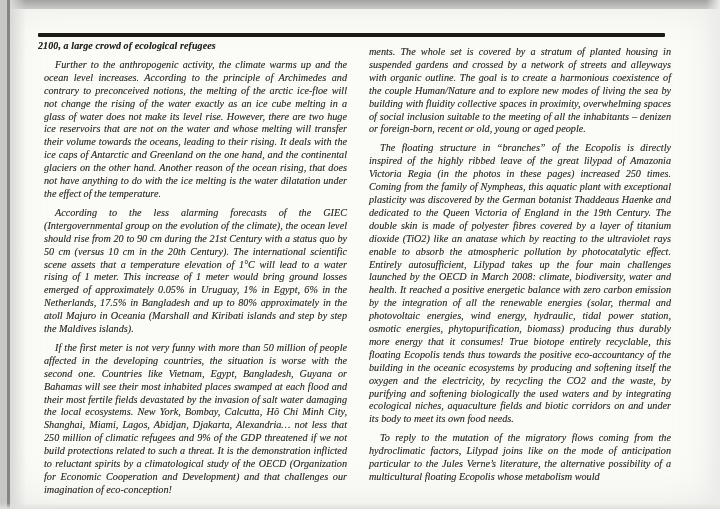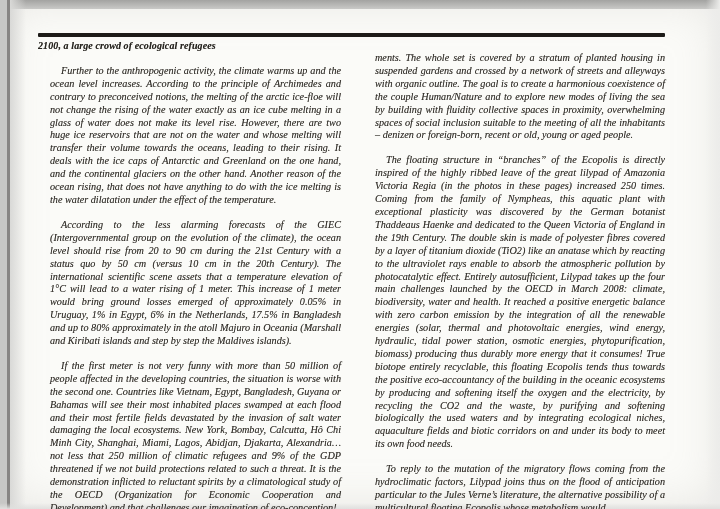--- a/index.html
+++ b/index.html
@@ -63,21 +63,21 @@
   .col-left  { left: 38px; }
   .col-right { left: 363px; width: 314px; }
   .article-heading {
     font-size: 10px;
     font-weight: bold;
     font-style: italic;
     margin: 0 0 1px 0;
     color: #26241f;
     letter-spacing: 0.1px;
   }
-  .col p { margin: 12px; }
+  .col p { margin: 6px; }
   .col p.indent { text-indent: 11px; font-style: italic; }
 </style>
 </head>
 <body>
 
 <div class="scan">
 
   <div class="edge-top"></div>
   <div class="edge-left-bg"></div>
   <div class="edge-left-line"></div>
@@ -90,16 +90,16 @@
   <div class="col col-left">
     <h1 class="article-heading">2100, a large crowd of ecological refugees</h1>
     <p class="indent">Further to the anthropogenic activity, the climate warms up and the ocean level increases. According to the principle of Archimedes and contrary to preconceived notions, the melting of the arctic ice-floe will not change the rising of the water exactly as an ice cube melting in a glass of water does not make its level rise. However, there are two huge ice reservoirs that are not on the water and whose melting will transfer their volume towards the oceans, leading to their rising. It deals with the ice caps of Antarctic and Greenland on the one hand, and the continental glaciers on the other hand. Another reason of the ocean rising, that does not have anything to do with the ice melting is the water dilatation under the effect of the temperature.</p>
     <p class="indent">According to the less alarming forecasts of the GIEC (Intergovernmental group on the evolution of the climate), the ocean level should rise from 20 to 90 cm during the 21st Century with a status quo by 50 cm (versus 10 cm in the 20th Century). The international scientific scene assets that a temperature elevation of 1°C will lead to a water rising of 1 meter. This increase of 1 meter would bring ground losses emerged of approximately 0.05% in Uruguay, 1% in Egypt, 6% in the Netherlands, 17.5% in Bangladesh and up to 80% approximately in the atoll Majuro in Oceania (Marshall and Kiribati islands and step by step the Maldives islands).</p>
     <p class="indent">If the first meter is not very funny with more than 50 million of people affected in the developing countries, the situation is worse with the second one. Countries like Vietnam, Egypt, Bangladesh, Guyana or Bahamas will see their most inhabited places swamped at each flood and their most fertile fields devastated by the invasion of salt water damaging the local ecosystems. New York, Bombay, Calcutta, Hô Chi Minh City, Shanghai, Miami, Lagos, Abidjan, Djakarta, Alexandria… not less that 250 million of climatic refugees and 9% of the GDP threatened if we not build protections related to such a threat. It is the demonstration inflicted to reluctant spirits by a climatological study of the OECD (Organization for Economic Cooperation and Development) and that challenges our imagination of eco-conception!</p>
   </div>
 
   <div class="col col-right">
     <p>ments. The whole set is covered by a stratum of planted housing in suspended gardens and crossed by a network of streets and alleyways with organic outline. The goal is to create a harmonious coexistence of the couple Human/Nature and to explore new modes of living the sea by building with fluidity collective spaces in proximity, overwhelming spaces of social inclusion suitable to the meeting of all the inhabitants – denizen or foreign-born, recent or old, young or aged people.</p>
     <p class="indent">The floating structure in “branches” of the Ecopolis is directly inspired of the highly ribbed leave of the great lilypad of Amazonia Victoria Regia (in the photos in these pages) increased 250 times. Coming from the family of Nympheas, this aquatic plant with exceptional plasticity was discovered by the German botanist Thaddeaus Haenke and dedicated to the Queen Victoria of England in the 19th Century. The double skin is made of polyester fibres covered by a layer of titanium dioxide (TiO2) like an anatase which by reacting to the ultraviolet rays enable to absorb the atmospheric pollution by photocatalytic effect. Entirely autosufficient, Lilypad takes up the four main challenges launched by the OECD in March 2008: climate, biodiversity, water and health. It reached a positive energetic balance with zero carbon emission by the integration of all the renewable energies (solar, thermal and photovoltaic energies, wind energy, hydraulic, tidal power station, osmotic energies, phytopurification, biomass) producing thus durably more energy that it consumes! True biotope entirely recyclable, this floating Ecopolis tends thus towards the positive eco-accountancy of the building in the oceanic ecosystems by producing and softening itself the oxygen and the electricity, by recycling the CO2 and the waste, by purifying and softening biologically the used waters and by integrating ecological niches, aquaculture fields and biotic corridors on and under its body to meet its own food needs.</p>
-    <p class="indent">To reply to the mutation of the migratory flows coming from the hydroclimatic factors, Lilypad joins thus on the flood of anticipation particular to the Jules Verne’s literature, the alternative possibility of a multicultural floating Ecopolis whose metabolism would</p>
+    <p class="indent">To reply to the mutation of the migratory flows coming from the hydroclimatic factors, Lilypad joins like on the mode of anticipation particular to the Jules Verne’s literature, the alternative possibility of a multicultural floating Ecopolis whose metabolism would</p>
   </div>
 
 </div>
 
 </body></html>

